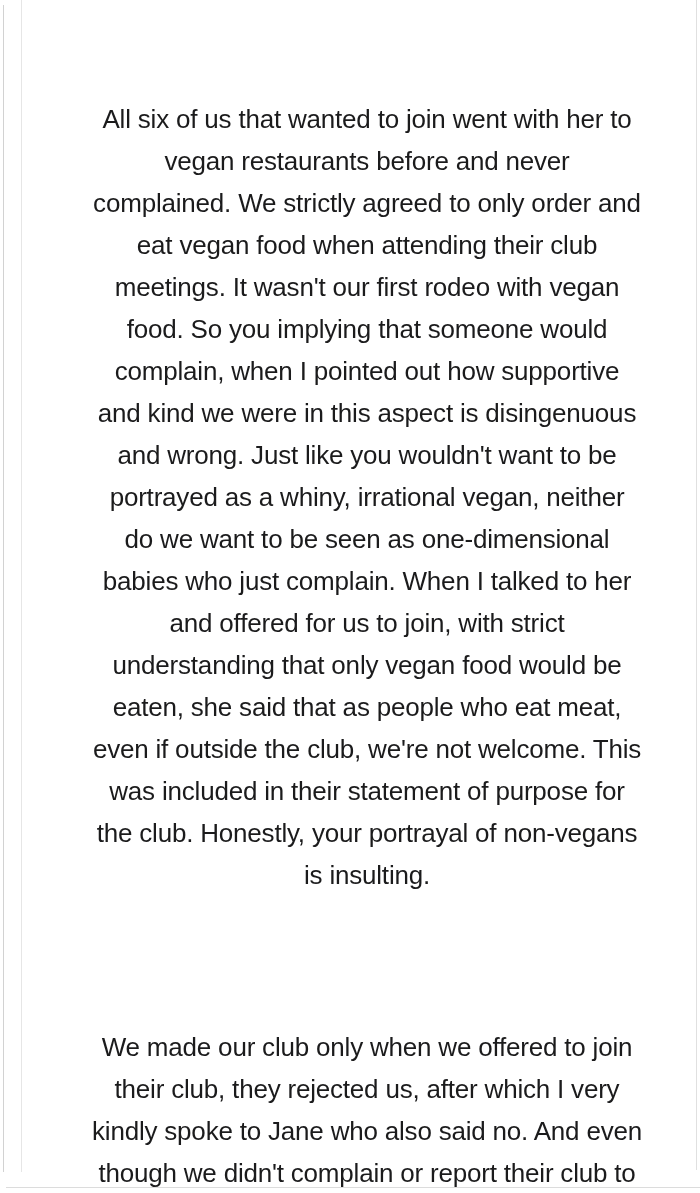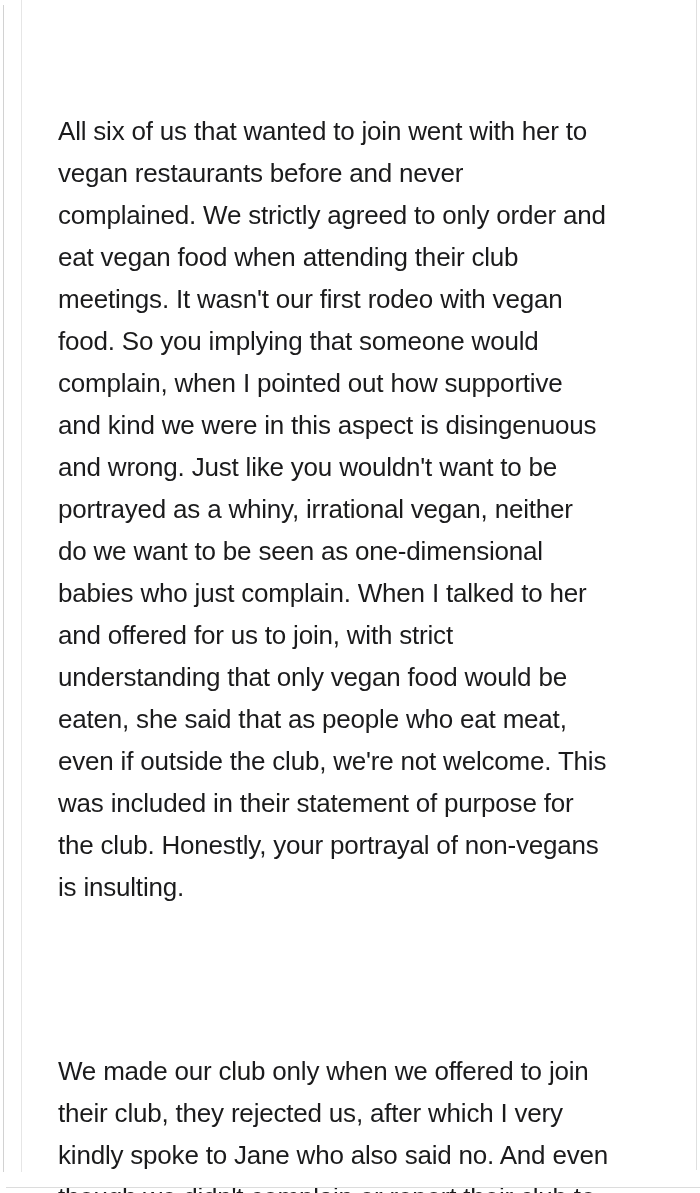--- a/index.html
+++ b/index.html
@@ -51,22 +51,23 @@
     left: 42px;
     top: 10px;
     width: 650px;
     color: #1b1b1c;
     font-size: 26px;
     line-height: 42px;
     letter-spacing: -0.2px;
     white-space: pre;
   }
   .comment-body p {
-    margin: 16px;
+    margin: 4px;
     padding: 0;
+    text-align: center;
   }
   .comment-body p + p {
     margin-top: 42px;
   }
 </style>
 </head>
 <body>
 
 <div class="thread-line-outer"></div>
 <div class="thread-line-inner"></div>

